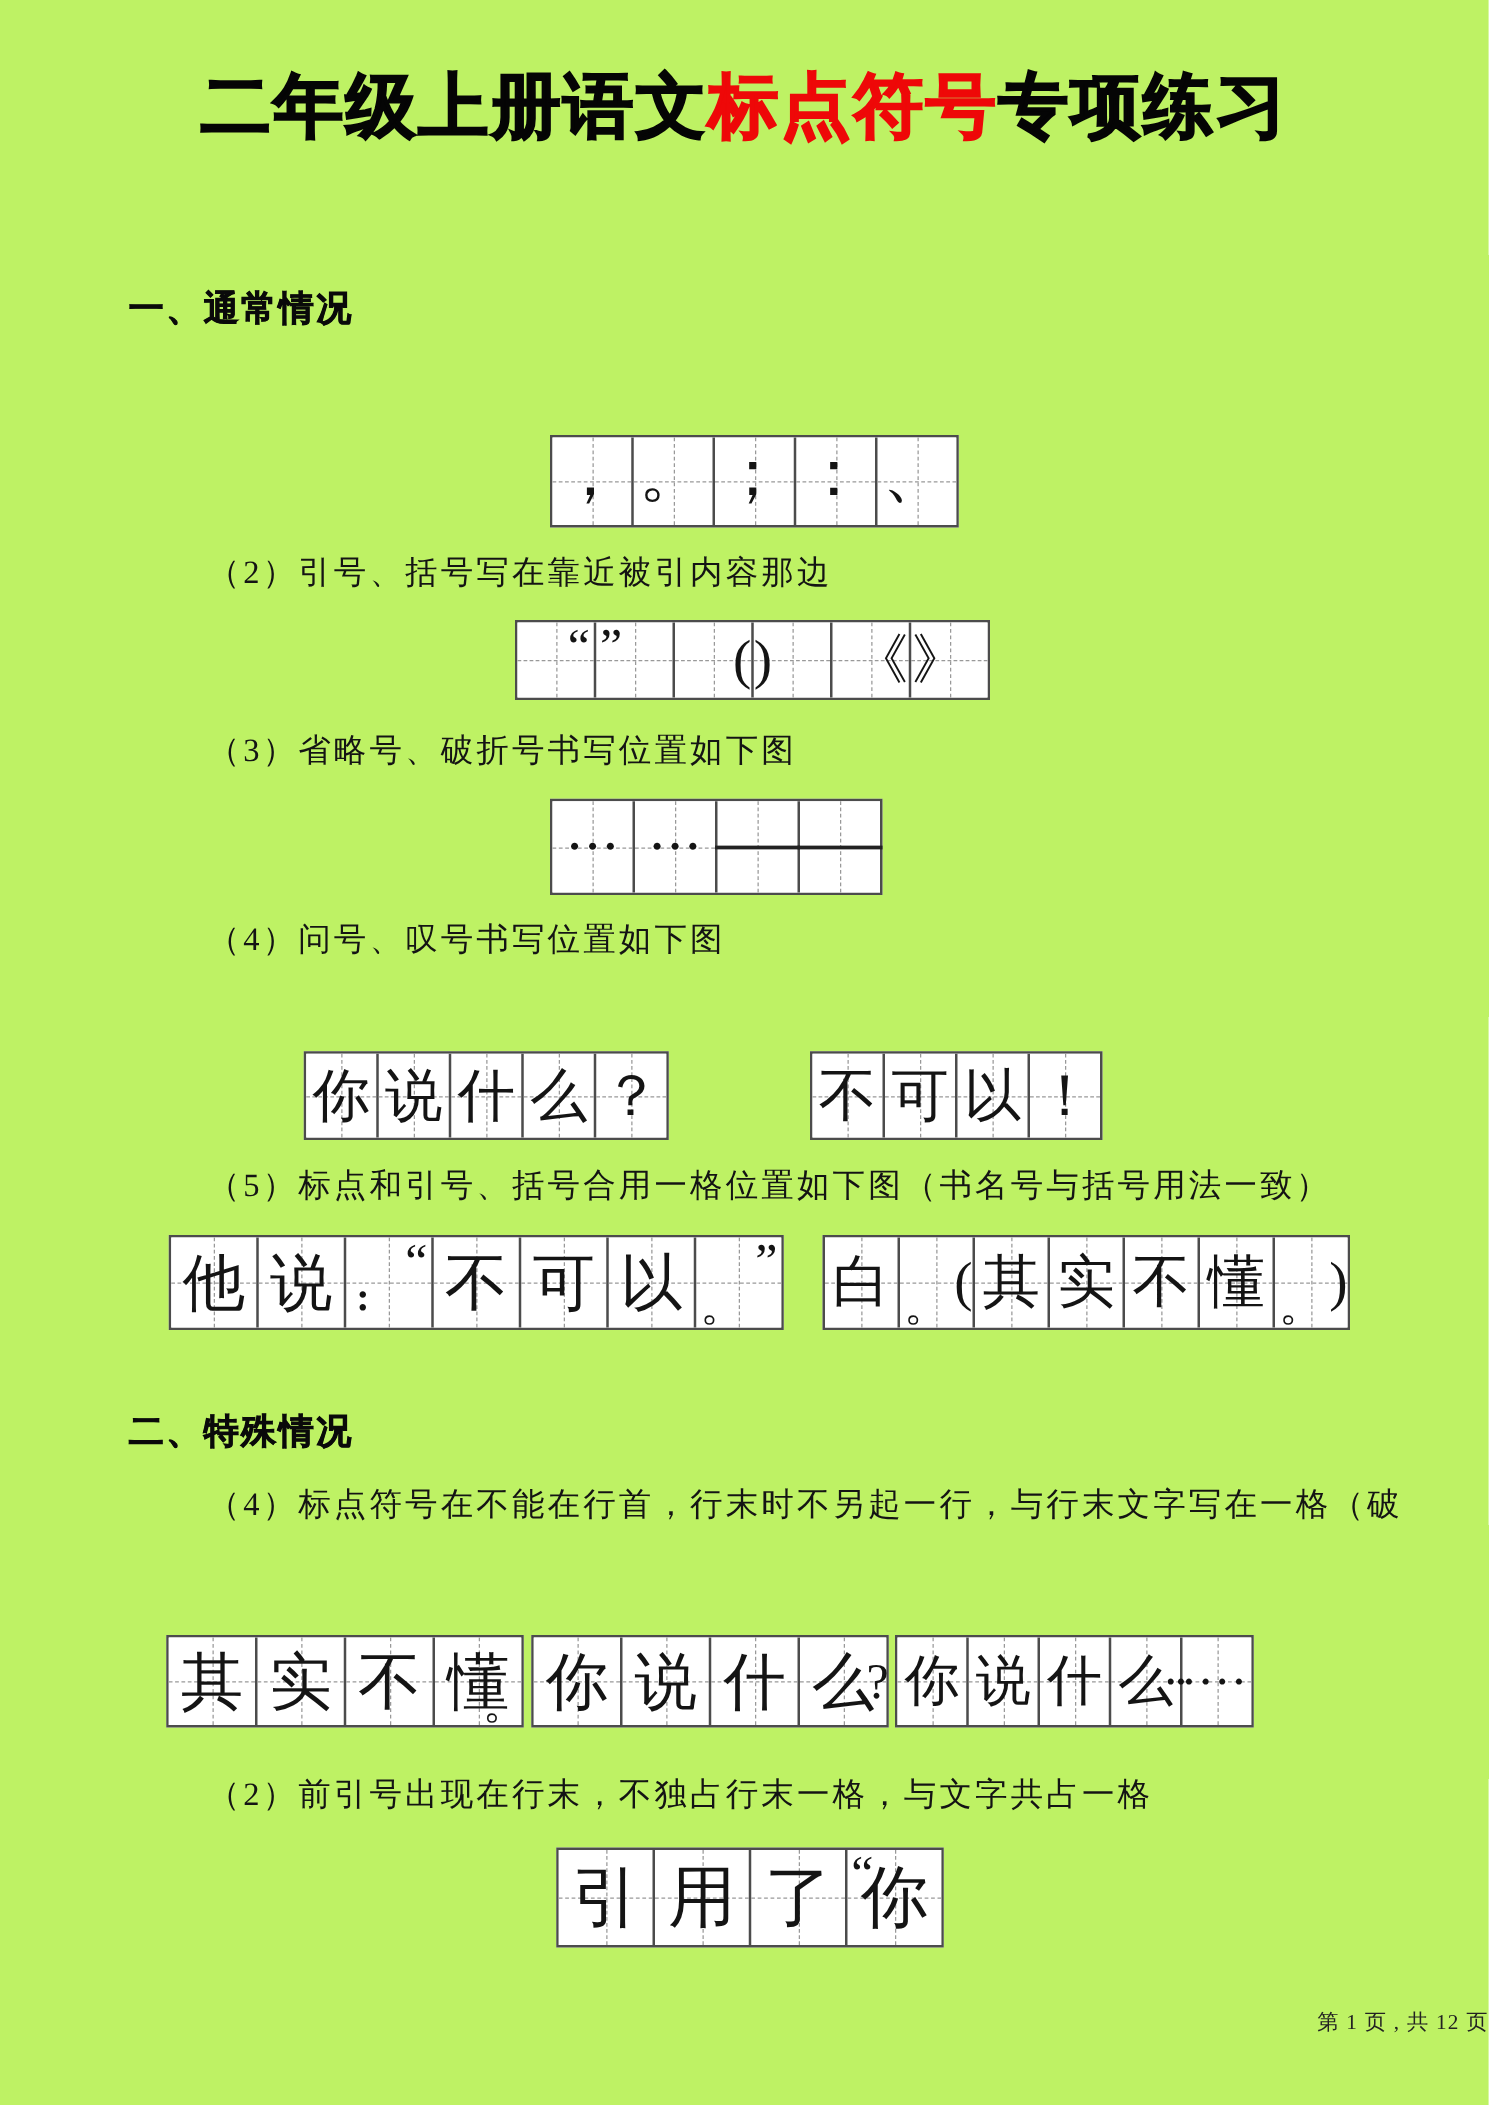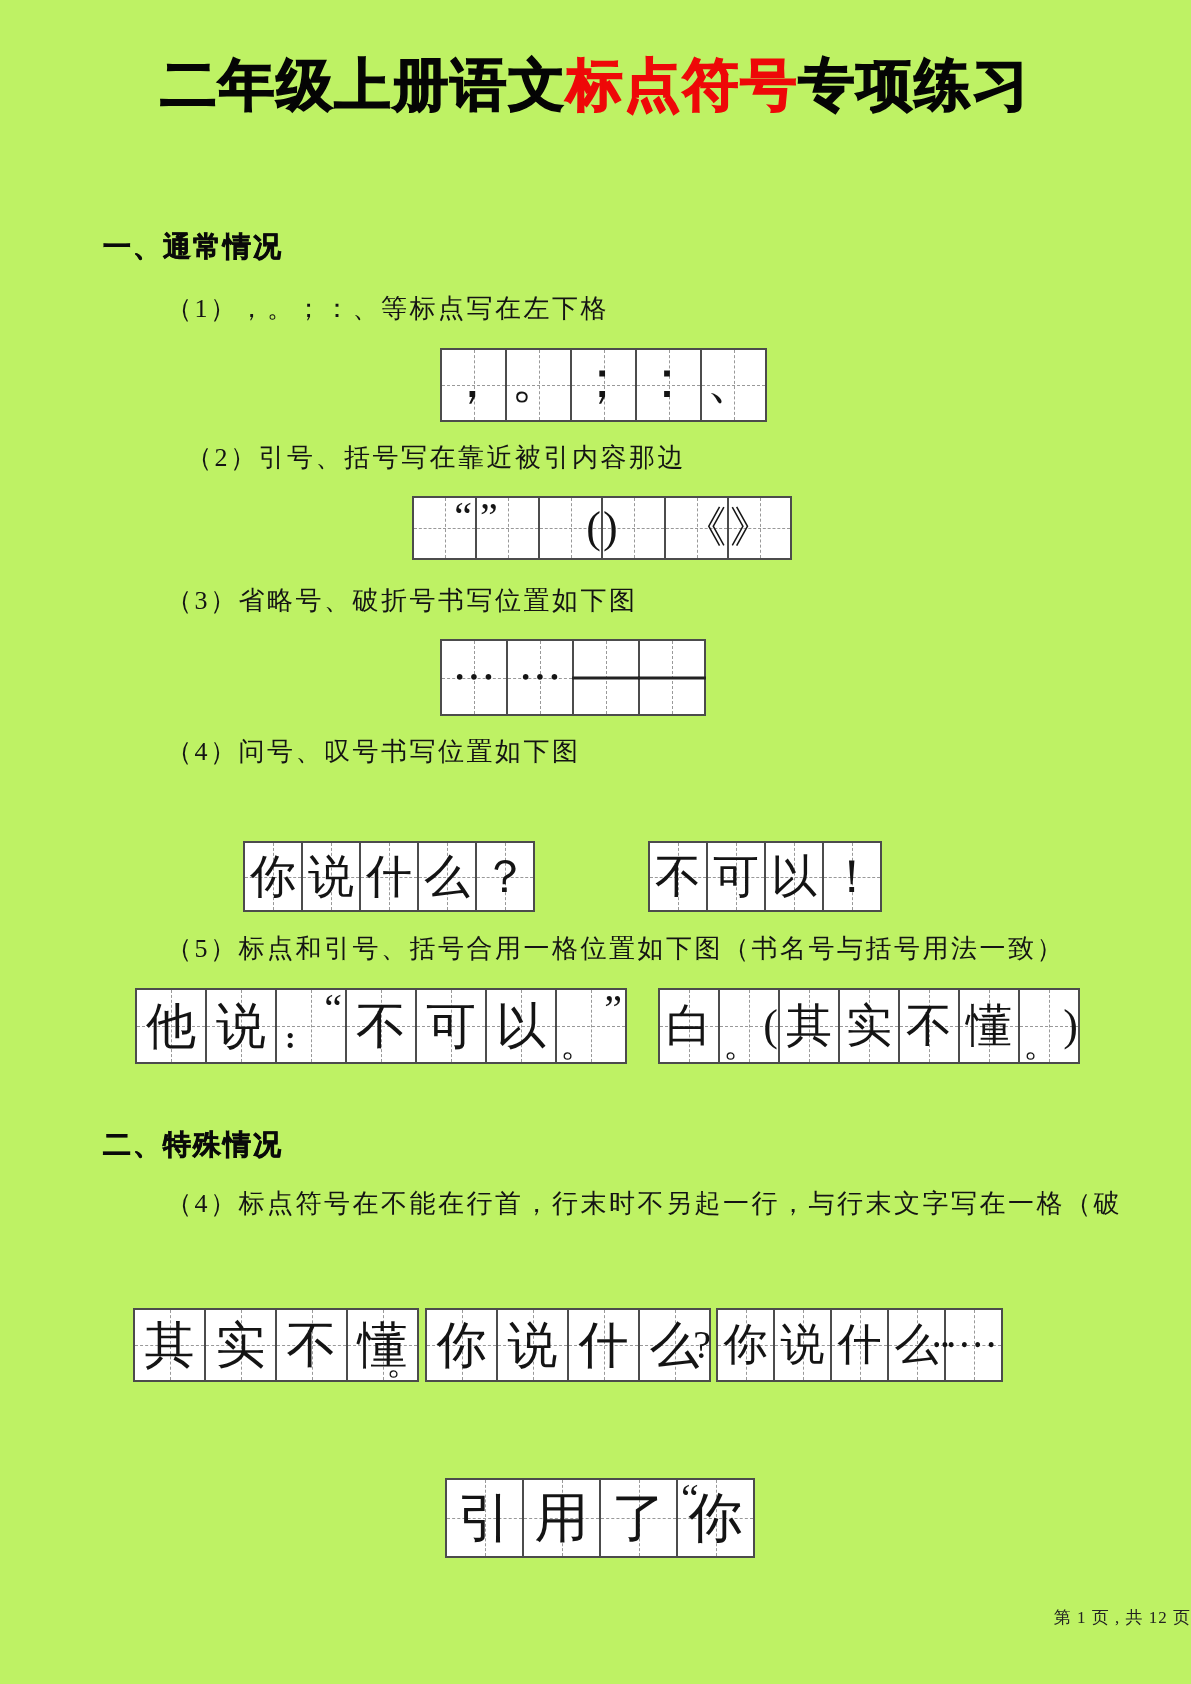--- a/index.html
+++ b/index.html
@@ -88,40 +88,39 @@
 </head>
 <body>
 
 <div class="page" style="--accent: #ee0808;">
 
   <div class="title"><span>二年级上册语文</span><span class="hl">标点符号</span><span>专项练习</span></div>
 
 
   <div class="sec-heading" style="left:103px;top:228px;">一、通常情况</div>
 
-  <div class="item" style="left:166px;top:291px;">（1），。；：、等标点写在左下格</div>
   <div class="wgrid" style="left:440px;top:348px;--cw:63px;--ch:70px;">
       <div class="gcell">
         <span class="mk mk-fill">，</span>
       </div>
       <div class="gcell">
         <span class="mk mk-fill">。</span>
       </div>
       <div class="gcell">
         <span class="mk mk-fill">；</span>
       </div>
       <div class="gcell">
         <span class="mk mk-fill">：</span>
       </div>
       <div class="gcell">
         <span class="mk mk-fill">、</span>
       </div>
     </div>
 
-  <div class="item" style="left:166px;top:440px;margin-left:20px;">（2）引号、括号写在靠近被引内容那边</div>
+  <div class="item" style="left:166px;top:440px;">（2）引号、括号写在靠近被引内容那边</div>
   <div class="wgrid" style="left:412px;top:496px;--cw:61px;--ch:60px;">
       <div class="gcell">
         <span class="mk mk-tr">“</span>
       </div>
       <div class="gcell">
         <span class="mk mk-tl">”</span>
       </div>
       <div class="gcell">
         <span class="mk mk-r">(</span>
       </div>
@@ -283,20 +282,21 @@
       </div>
       <div class="gcell">
         <span class="mk mk-c">么</span>
         <span class="mk mk-dots-r">••</span>
       </div>
       <div class="gcell">
         <span class="mk mk-dots-sp">••••</span>
       </div>
     </div>
 
+  <div class="item" style="left:166px;top:1418px;">（2）前引号出现在行末，不独占行末一格，与文字共占一格</div>
   <div class="wgrid" style="left:445px;top:1478px;--cw:75px;--ch:76px;--hz:54px;">
       <div class="gcell">
         <span class="mk mk-c">引</span>
       </div>
       <div class="gcell">
         <span class="mk mk-c">用</span>
       </div>
       <div class="gcell">
         <span class="mk mk-c">了</span>
       </div>

